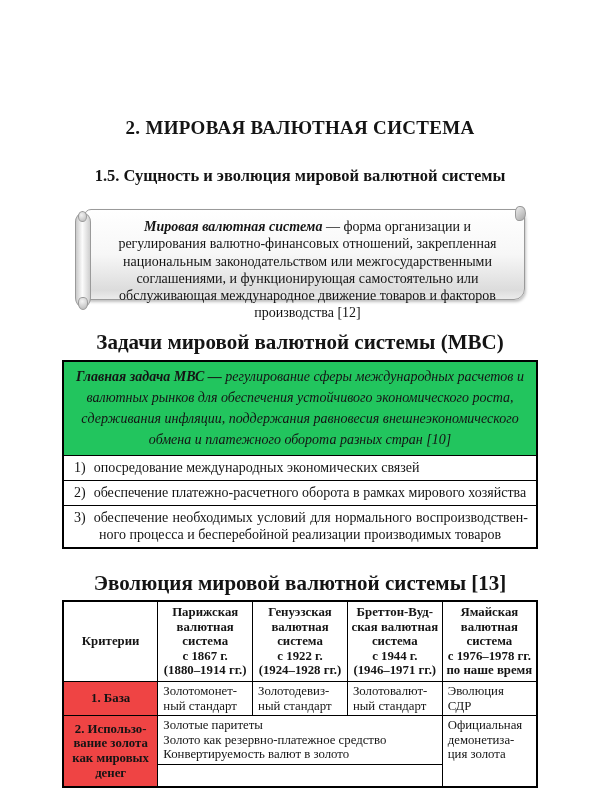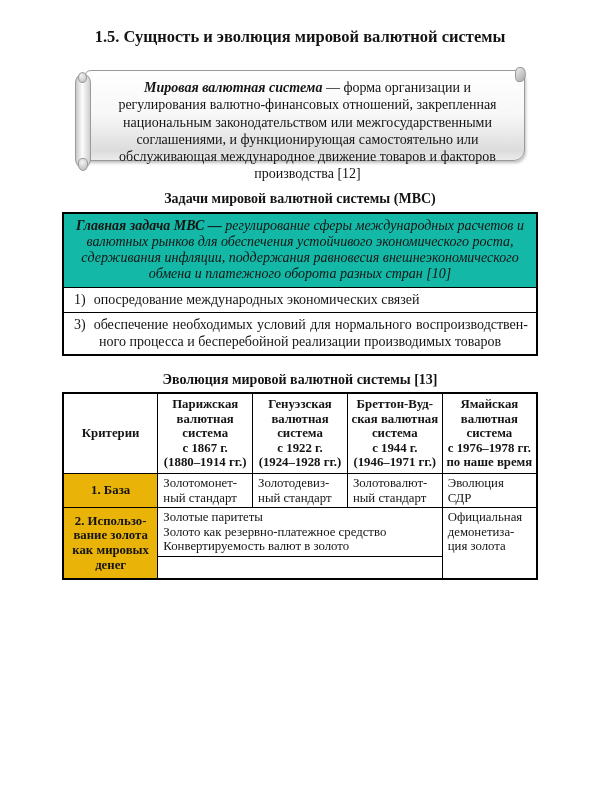--- a/index.html
+++ b/index.html
@@ -60,34 +60,34 @@
     border-radius:45% 55% 60% 40%;
     background:linear-gradient(135deg,#ededed,#a8a8a8);
     z-index:3;
   }
   .def-term { font-weight:bold; font-style:italic; }
 
   
   .section-heading {
     margin:23px 0 0;
     text-align:center;
-    font-size:14px; font-weight:bold;
-  }
-  .section-heading.evo { margin-top:16px; }
+    font-size:21px; font-weight:bold;
+  }
+  .section-heading.evo { margin-top:22px; }
 
   
   table { border-collapse:collapse; }
   .tasks-table { width:476px; margin:5px auto 0; border:2px solid #000; font-size:14px; }
   .tasks-table td { border:1px solid #000; }
   .main-task {
-    background:#14b8a6;
+    background:#22c55e;
     text-align:center;
     font-style:italic;
     padding:4px 12px 5px;
-    line-height:16px;
+    line-height:21px;
   }
   .main-task .term { font-weight:bold; }
   .task-item {
     padding:3px 8px 4px 35px;
     text-indent:-25px;
     text-align:justify;
     line-height:17px;
     border-radius:7px;
   }
   .task-item .num { padding-right:8px; }
@@ -99,32 +99,33 @@
     padding:2px 5px;
     vertical-align:top;
     line-height:14.6px;
     overflow:hidden;
   }
   .evo-table td.head {
     font-weight:bold; text-align:center; vertical-align:middle;
     white-space:pre-line; padding:3px 1px;
   }
   .evo-table td.crit {
-    background:#eab308; font-weight:bold; text-align:center; vertical-align:middle;
+    background:#ef4444; font-weight:bold; text-align:center; vertical-align:middle;
     white-space:pre-line;
   }
   .pre { white-space:pre-line; }
   .shared-cell { vertical-align:middle !important; }
   .empty-cell { height:17px; }
 </style>
 </head>
 <body>
 
 <div class="page">
 
+  <h1 class="title">2. МИРОВАЯ ВАЛЮТНАЯ СИСТЕМА</h1>
   <h2 class="subtitle">1.5. Сущность и эволюция мировой валютной системы</h2>
 
   <div class="banner">
     <div class="banner-body">
       <span class="def-term">Мировая валютная система</span><span> — форма организации и регулирования валютно-финансовых отношений, закрепленная национальным законодательством или межгосударственными соглашениями, и функционирующая самостоятельно или обслуживающая международное движение товаров и факторов производства [12]</span>
     </div>
     <div class="banner-roll"></div>
     <div class="banner-curl-tr"></div>
   </div>
 
@@ -132,20 +133,23 @@
 
   <table class="tasks-table">
     <tbody>
       <tr>
         <td class="main-task">
           <span class="term">Главная задача МВС — </span><span>регулирование сферы международных расчетов и валютных рынков для обеспечения устойчивого экономического роста, сдерживания инфляции, поддержания равновесия внешнеэкономического обмена и платежного оборота разных стран [10]</span>
         </td>
       </tr>
       <tr>
         <td class="task-item"><span class="num">1)</span><span>опосредование международных экономических связей</span></td>
+      </tr>
+      <tr>
+        <td class="task-item"><span class="num">2)</span><span>обеспечение платежно-расчетного оборота в рамках мирового хозяйства</span></td>
       </tr>
       <tr>
         <td class="task-item"><span class="num">3)</span><span>обеспечение необходимых условий для нормального воспроизводствен­ного процесса и бесперебойной реализации производимых товаров</span></td>
       </tr>
     </tbody>
   </table>
 
   <h3 class="section-heading evo">Эволюция мировой валютной системы [13]</h3>
 
   <table class="evo-table">

